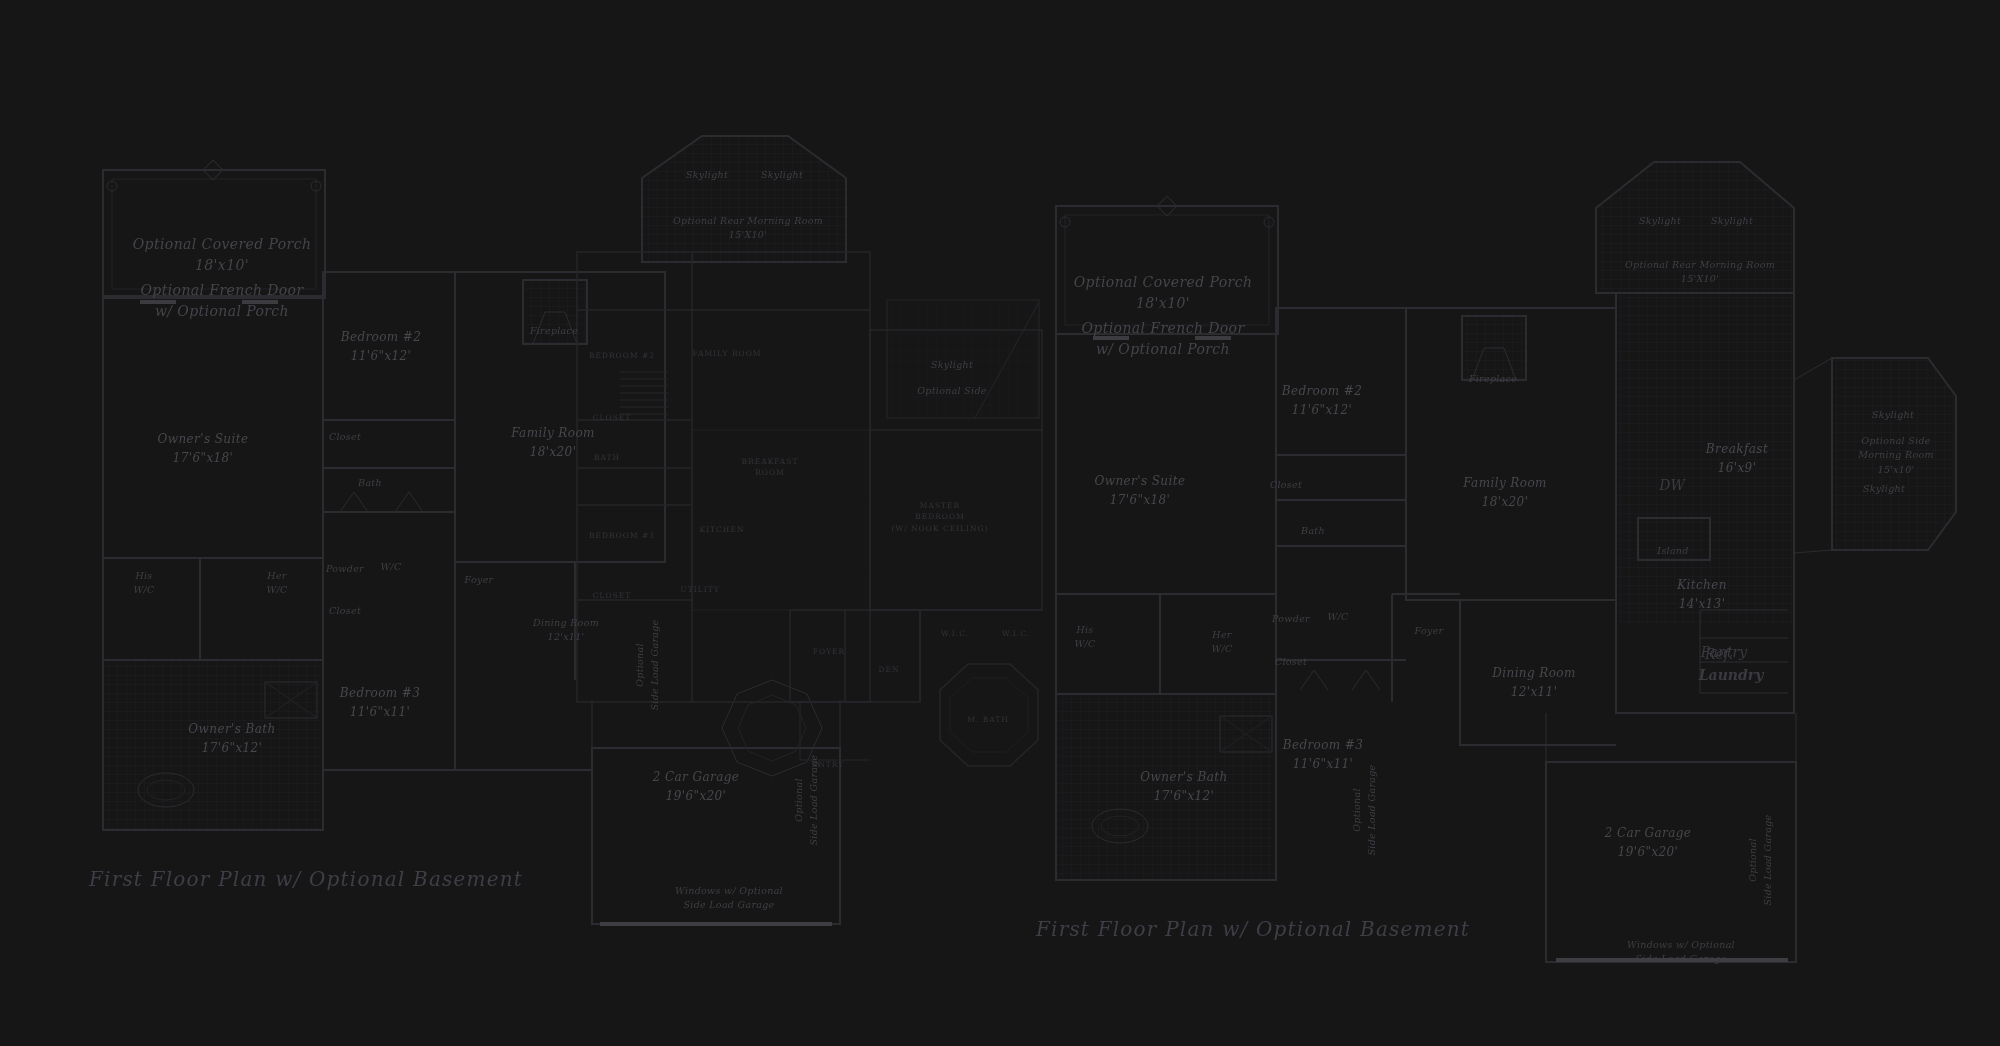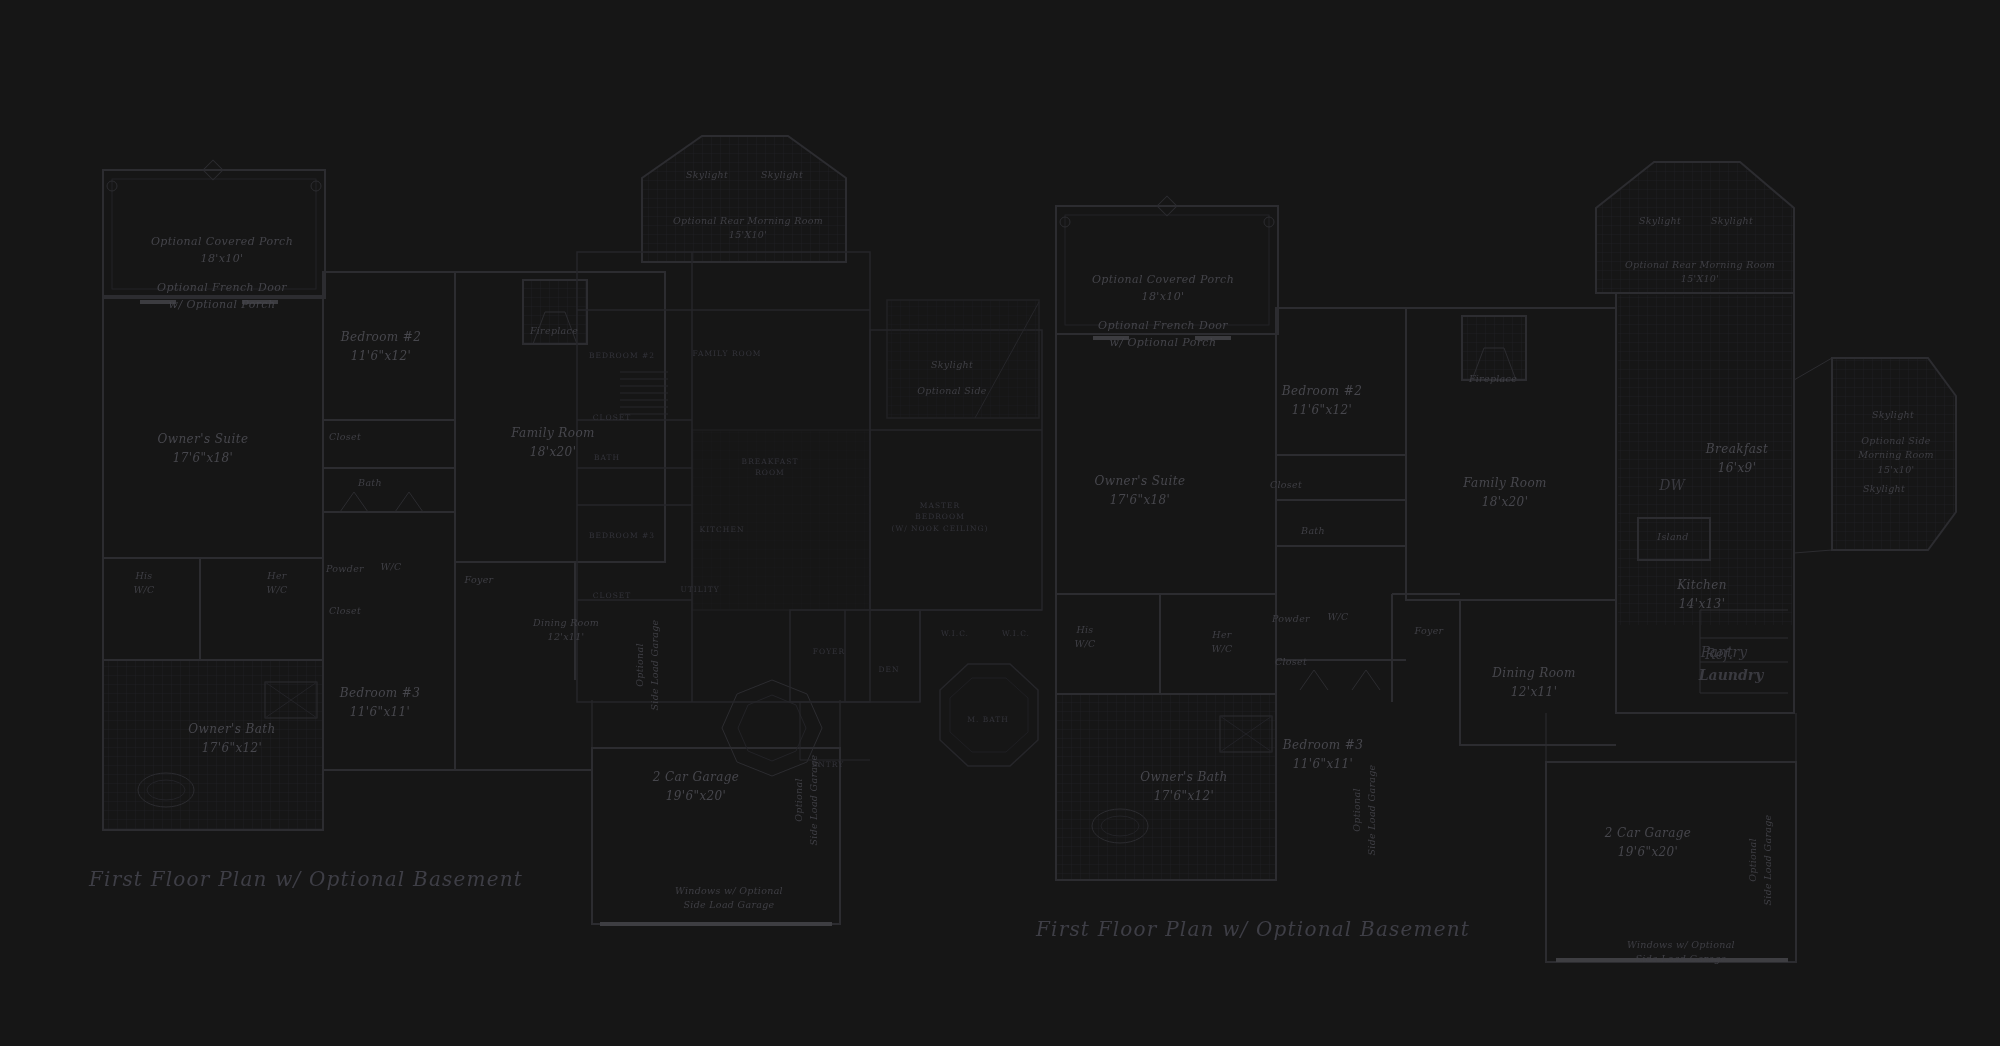--- a/index.html
+++ b/index.html
@@ -3,21 +3,21 @@
 <meta charset="utf-8">
 <style>
   html,body{margin:0;padding:0;background:#101010;}
   #sheet{position:relative;width:2000px;height:1046px;background:#161616;overflow:hidden;
          font-family:"DejaVu Serif","Liberation Serif",serif;}
   #linework{position:absolute;left:0;top:0;}
   #labels{position:absolute;left:0;top:0;width:2000px;height:1046px;}
   .lbl{position:absolute;transform:translateX(-50%);text-align:center;white-space:nowrap;
        font-style:italic;pointer-events:none;}
   .lbl span{display:block;}
-  .s   {font-size:11px;color:#44444a;line-height:1.5;letter-spacing:.4px;}
+  .s   {font-size:14px;color:#44444a;line-height:1.5;letter-spacing:.4px;}
   .m   {font-size:12px;  color:#47474d;line-height:1.55;letter-spacing:.4px;}
   .sm  {font-size:9.5px; color:#3f3f45;line-height:1.5;letter-spacing:.3px;}
   .xs  {font-size:14px;   color:#3a3a40;line-height:1.4;}
   .caps{font-size:7.5px; color:#33333a;line-height:1.5;letter-spacing:1px;font-style:normal;}
   .title{font-size:20px; color:#3e3e46;letter-spacing:1.2px;line-height:1.3;}
   .vert{font-size:9.5px; color:#3f3f45;line-height:1.6;letter-spacing:.3px;
         transform:translate(-50%,-50%) rotate(-90deg);}
 </style>
 </head>
 <body>
@@ -302,21 +302,21 @@
         <span>Optional Rear Morning Room</span>
         <span>15'X10'</span>
       </div>
       <div class="lbl m" style="left: 1737px; top: 440px;">
         <span>Breakfast</span>
         <span>16'x9'</span>
       </div>
       <div class="lbl xs" style="left: 1672px; top: 476px;">
         <span>DW</span>
       </div>
-      <div class="lbl sm" style="left: 1673px; top: 530px;">
+      <div class="lbl sm" style="left: 1673px; top: 544px;">
         <span>Island</span>
       </div>
       <div class="lbl m" style="left: 1702px; top: 576px;">
         <span>Kitchen</span>
         <span>14'x13'</span>
       </div>
       <div class="lbl xs" style="left: 1719px; top: 620px; margin-top: 25px;">
         <span>Ref.</span>
       </div>
       <div class="lbl xs" style="left: 1724px; top: 643px;">

